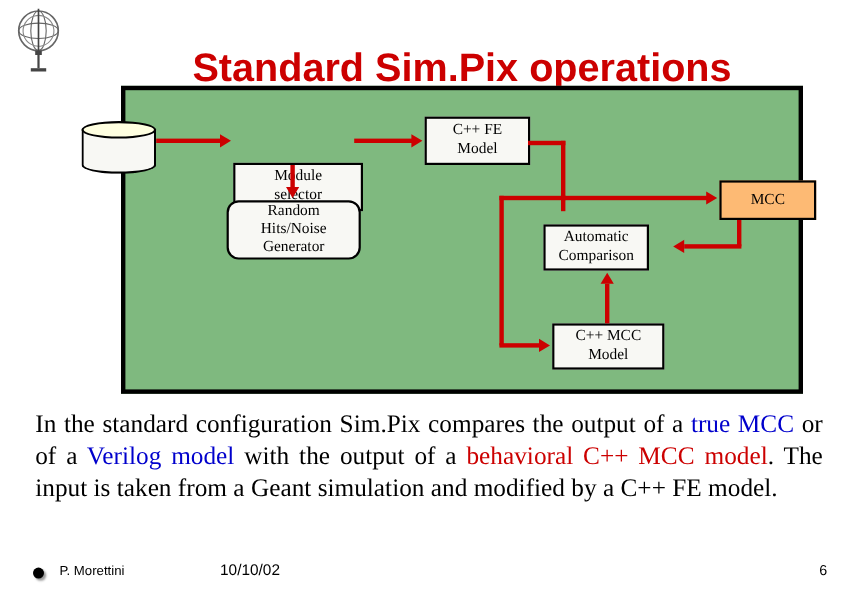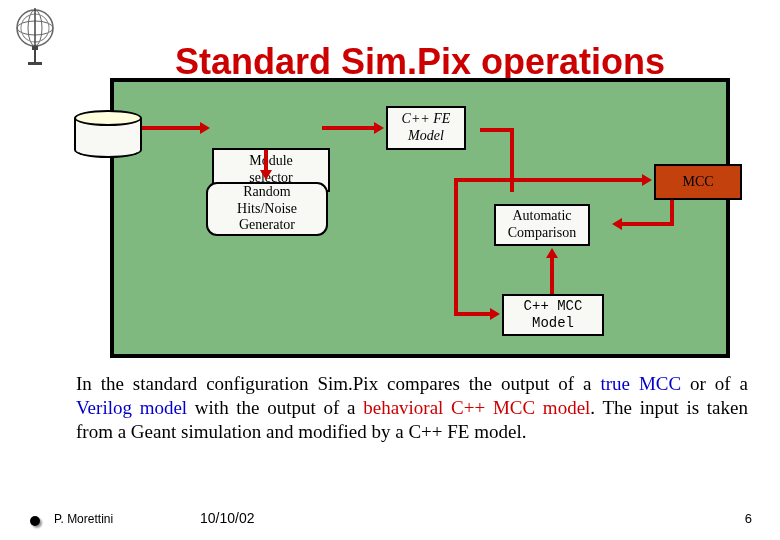--- a/index.html
+++ b/index.html
@@ -92,24 +92,23 @@
   .arrow-right { border-top: 6px solid transparent; border-bottom: 6px solid transparent; border-left: 10px solid #c00; }
   .arrow-left  { border-top: 6px solid transparent; border-bottom: 6px solid transparent; border-right: 10px solid #c00; }
   .arrow-up    { border-left: 6px solid transparent; border-right: 6px solid transparent; border-bottom: 10px solid #c00; }
   .arrow-down  { border-left: 6px solid transparent; border-right: 6px solid transparent; border-top: 10px solid #c00; }
   .bodytext {
     position: absolute;
     top: 372px;
     left: 32px;
     right: 32px;
     font-family: "Comic Sans MS", cursive;
-    font-size: 19px;
+    font-size: 23px;
     line-height: 1.25;
     text-align: justify;
-    margin-left: 44px;
   }
   .bodytext .blue { color: #00c; }
   .bodytext .red { color: #c00; }
   .footer-author {
     position: absolute;
     bottom: 14px;
     left: 54px;
     font-family: Arial, sans-serif;
     font-size: 12px;
   }
@@ -155,24 +154,24 @@
 
 <div class="diagram">
 
   <div class="cyl" style="left:-40px; top:28px;">
     <div class="cyl-body"></div>
     <div class="cyl-top"></div>
   </div>
 
   <div class="box" style="left:98px; top:24px; width:118px; height:44px;margin-top:42px;">Module<br>selector</div>
   <div class="box" style="left:92px; top:100px; width:122px; height:54px;border-radius:11px;">Random<br>Hits/Noise<br>Generator</div>
-  <div class="box" style="left:272px; top:24px; width:80px; height:44px;font-style:italic;">C++ FE<br>Model</div>
-  <div class="box" style="left:540px; top:82px; width:88px; height:36px; background:#c2410c;">MCC</div>
+  <div class="box" style="left:272px; top:24px; width:96px; height:44px;">C++ FE<br>Model</div>
+  <div class="box" style="left:540px; top:82px; width:88px; height:36px; background:#fdba74;">MCC</div>
   <div class="box" style="left:380px; top:122px; width:96px; height:42px;">Automatic<br>Comparison</div>
-  <div class="box" style="left:388px; top:212px; width:102px; height:42px;font-family:Liberation Mono, monospace;">C++ MCC<br>Model</div>
+  <div class="box" style="left:388px; top:212px; width:102px; height:42px;">C++ MCC<br>Model</div>
 
   <div class="conn" style="left:28px; top:44px; width:60px; height:4px;"></div>
   <div class="arrowhead arrow-right" style="left:86px; top:40px;"></div>
 
   <div class="conn" style="left:150px; top:68px; width:4px; height:22px;"></div>
   <div class="arrowhead arrow-down" style="left:146px; top:88px;"></div>
 
   <div class="conn" style="left:208px; top:44px; width:54px; height:4px;"></div>
   <div class="arrowhead arrow-right" style="left:260px; top:40px;"></div>
 

